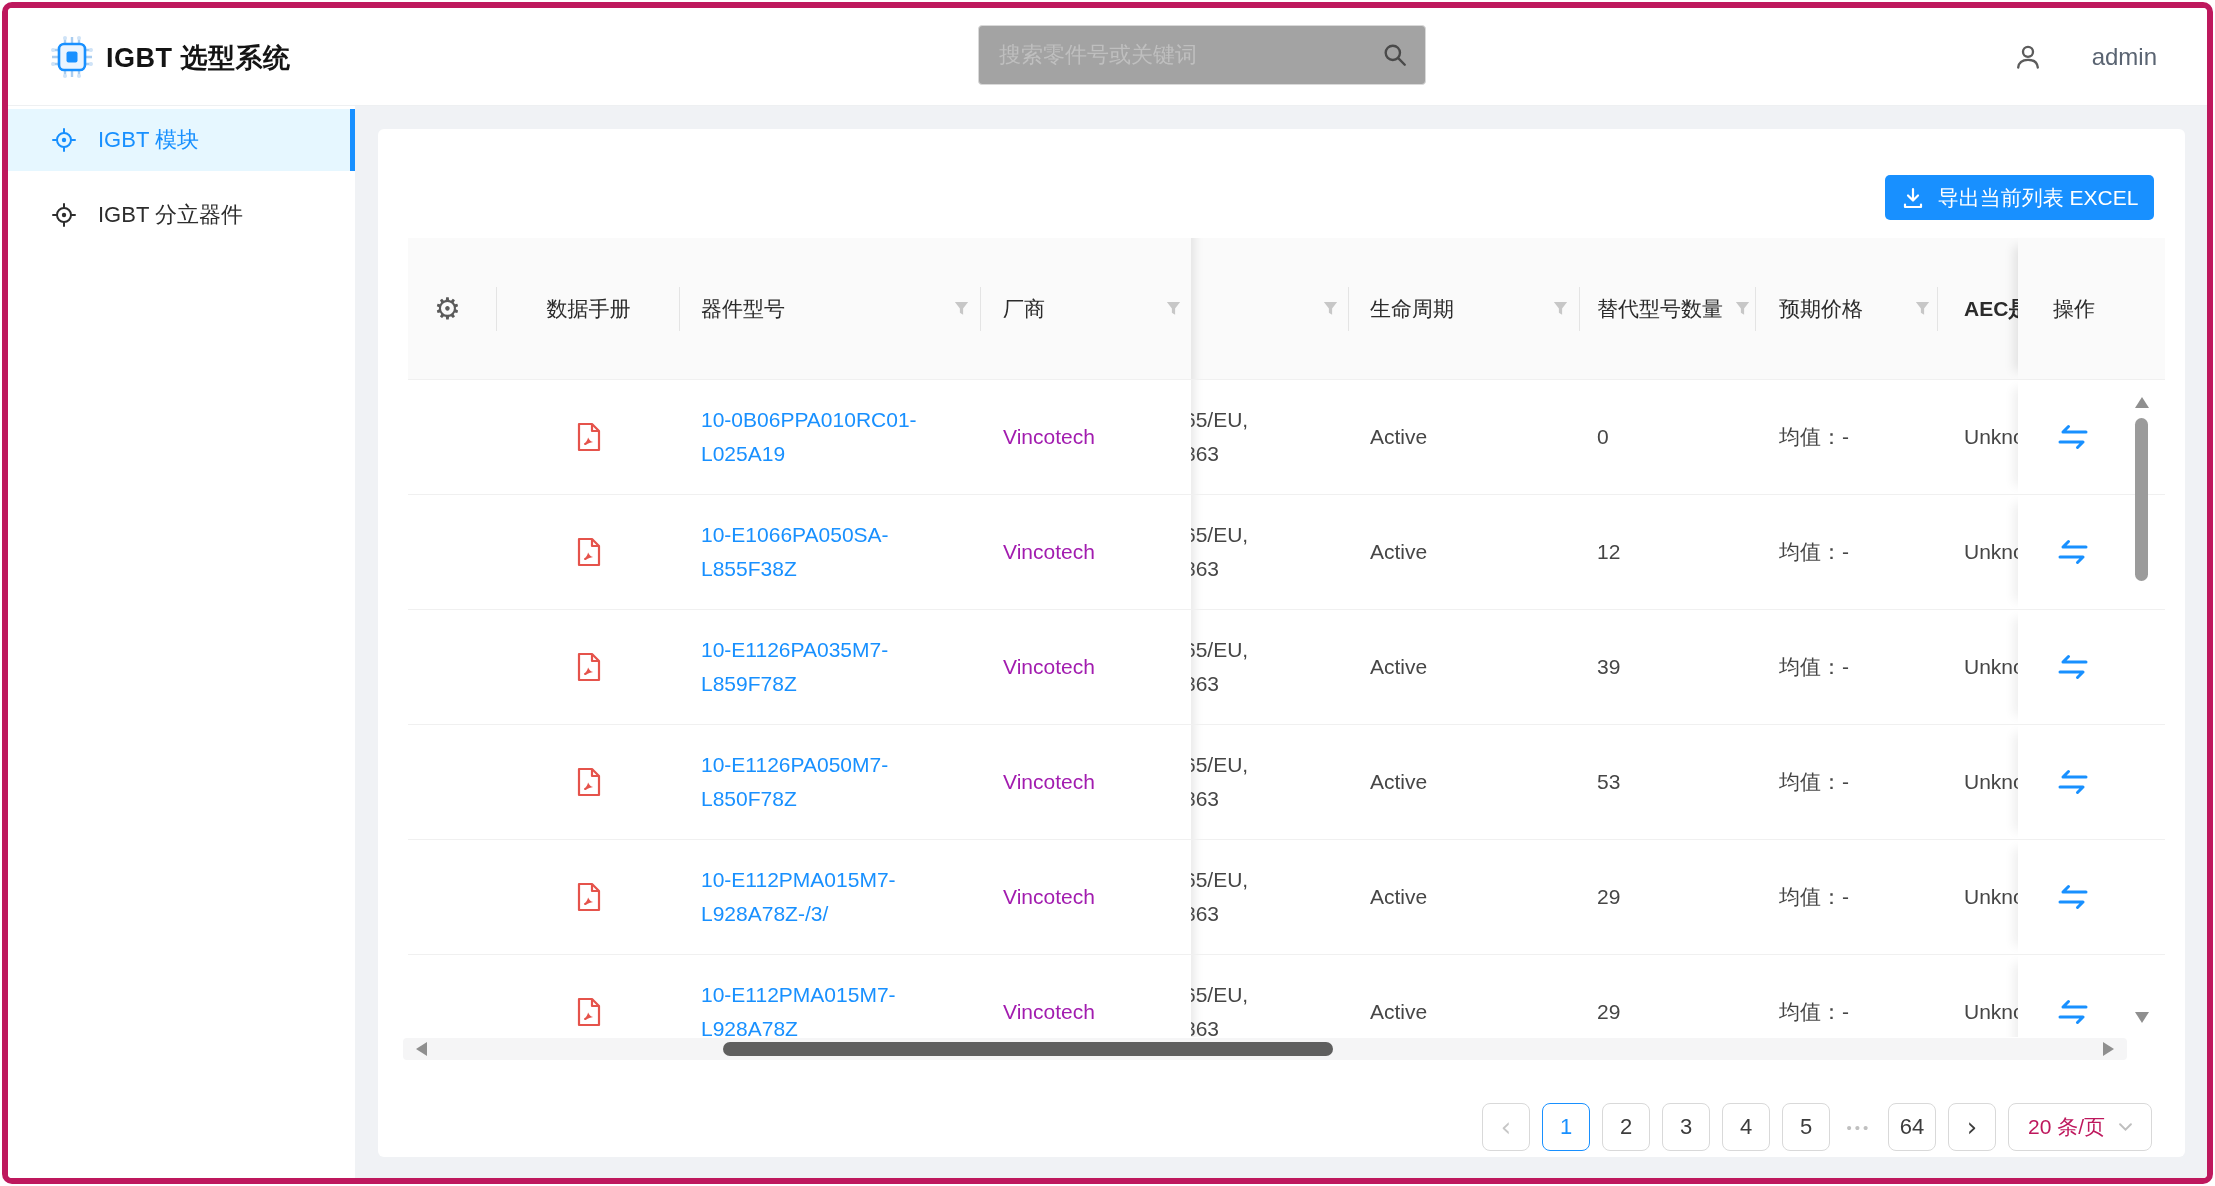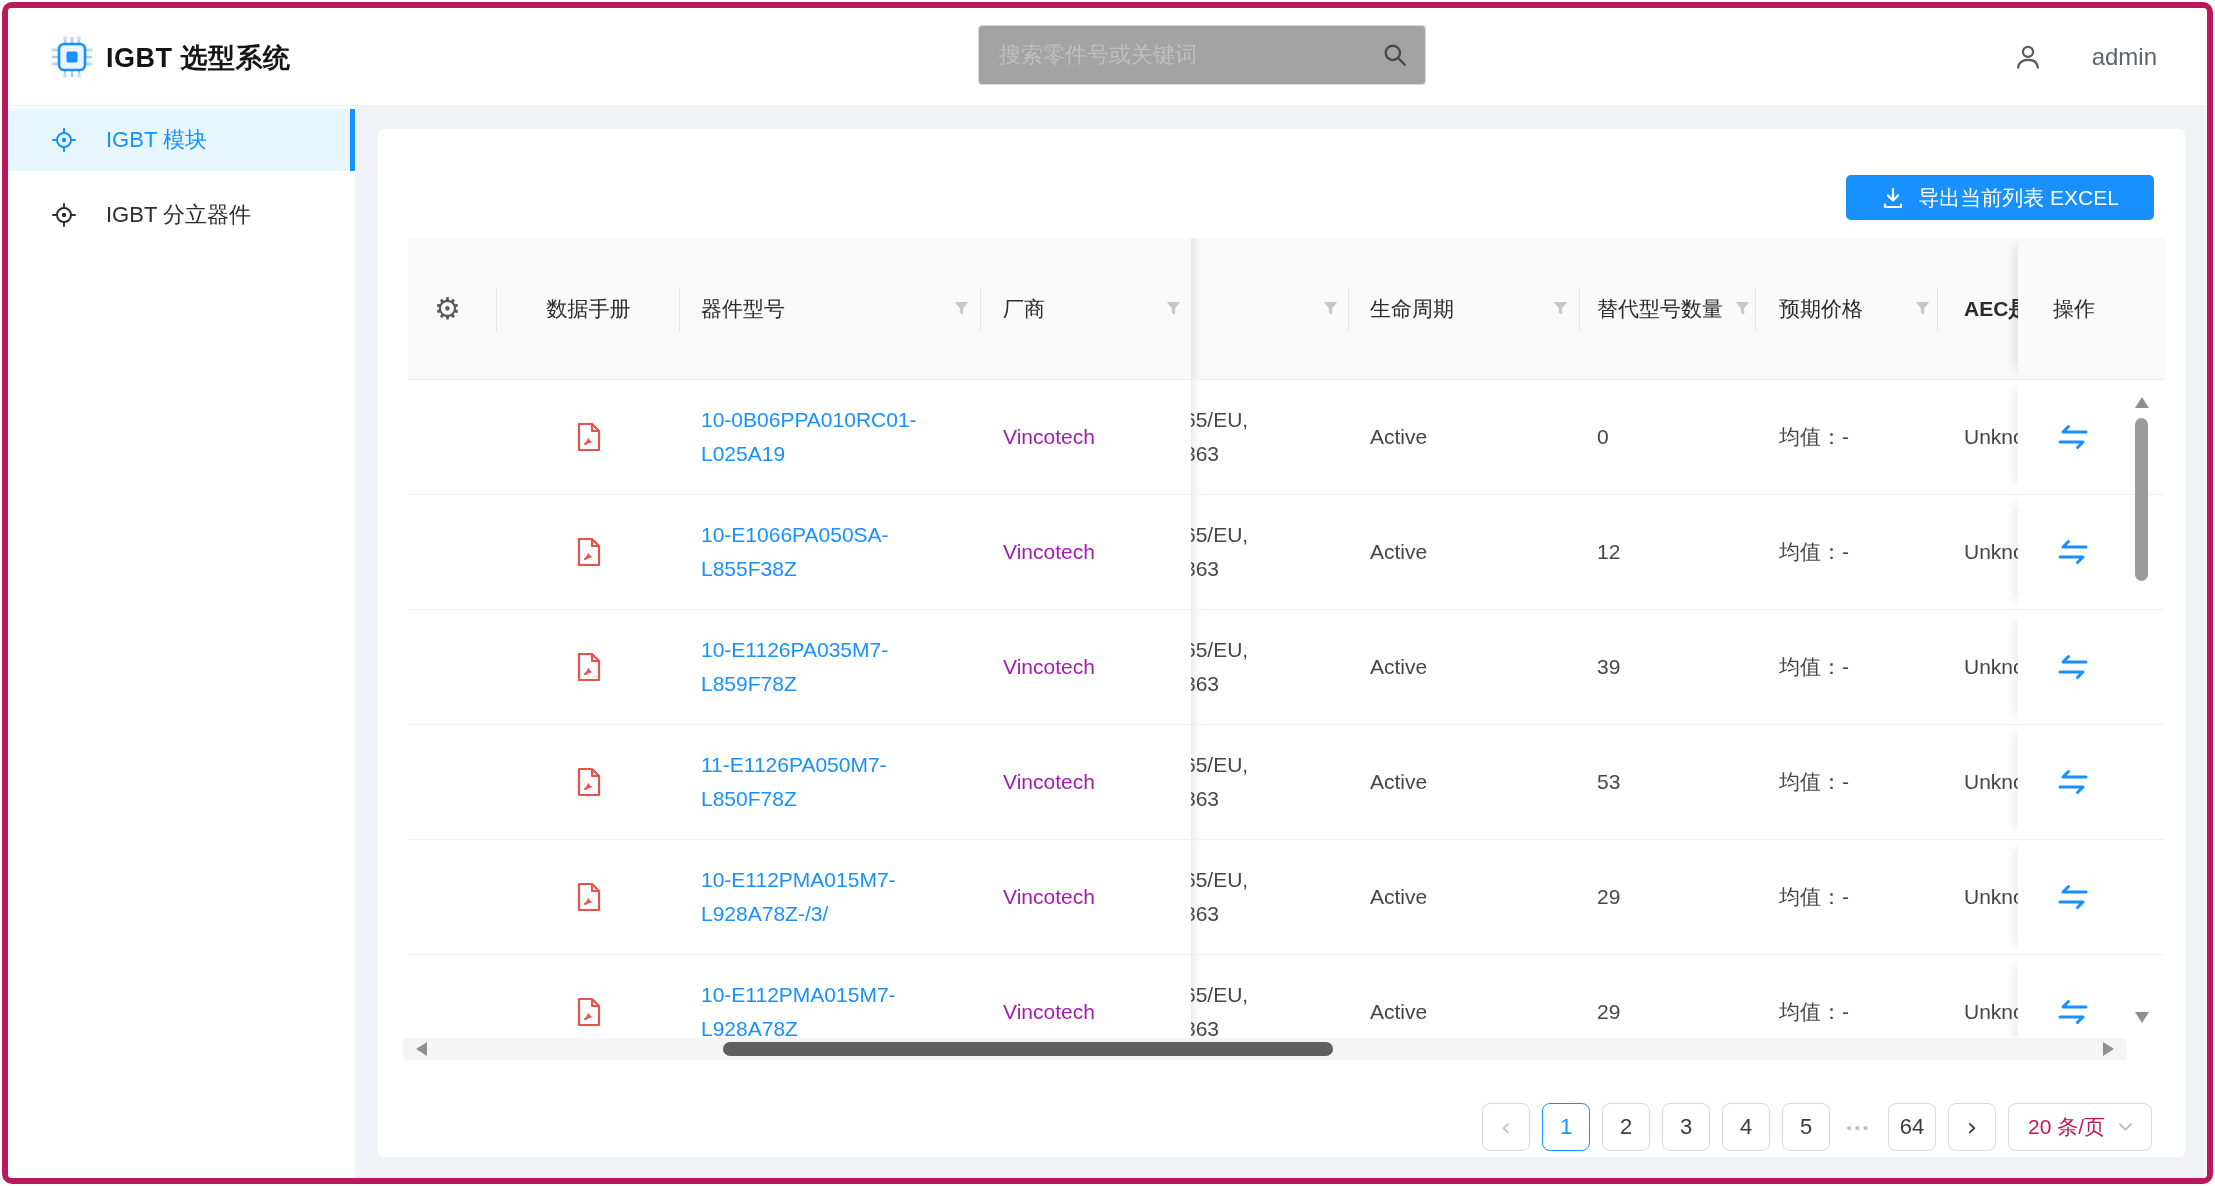--- a/index.html
+++ b/index.html
@@ -18,32 +18,32 @@
   .search-input { flex:1; border:none; outline:none; font-size:22px; color:#333; padding:0 0 0 20px;
     font-family:inherit; background:transparent; }
   .search-input::placeholder { color:#bfbfbf; }
   .search-btn { width:60px; height:100%; border:none; background:transparent; display:flex;
     align-items:center; justify-content:center; cursor:pointer; }
   .user-area { position:absolute; right:50px; top:0; height:98px; display:flex; align-items:center; gap:12px; }
   .user-name { font-size:24px; color:#5a6472;margin-left:38px; }
 
   
   .sidebar { position:absolute; left:0; top:98px; bottom:0; width:347px; background:#fff; z-index:20; }
-  .menu-item { position:relative; height:62px; display:flex; align-items:center; gap:30px;
+  .menu-item { position:relative; height:62px; display:flex; align-items:center; gap:22px;
     padding-left:44px; font-size:22px; color:#2d2d2d; cursor:pointer; }
   .menu-item.first { margin-top:3px; }
   .menu-item + .menu-item { margin-top:13px; }
   .menu-item.active { background:#e6f7ff; color:#1890ff; }
   .menu-item.active::after { content:""; position:absolute; right:0; top:0; bottom:0; width:5px; background:#1890ff; }
 
   
   .main { position:absolute; left:347px; top:98px; right:0; bottom:0; background:#f0f2f5; }
   .card { position:absolute; left:23px; top:23px; right:22px; bottom:21px; background:#fff; border-radius:6px; }
 
-  .export-btn { position:absolute; right:31px; top:46px; width:308px; height:45px; background:#1890ff;
+  .export-btn { position:absolute; right:31px; top:46px; width:269px; height:45px; background:#1890ff;
     border:none; border-radius:5px; color:#fff; font-size:21px; display:flex; align-items:center;
     justify-content:center; gap:13px; cursor:pointer; font-family:inherit; }
 
   
   .table { position:absolute; left:30px; top:109px; right:20px; height:800px; }
   .thead { position:relative; height:142px; background:#fafafa; border-bottom:1px solid #f0f0f0;
     display:flex; align-items:center; font-size:21px; color:#2b2b2b; }
   .tbody { position:relative; height:657px; overflow:hidden; }
   .trow { position:relative; height:115px; display:flex; align-items:center;
     border-bottom:1px solid #f0f0f0; font-size:21px; color:#464646; background:#fff; }
@@ -353,21 +353,21 @@
           </div>
 
           <div class="trow">
             <div class="c c1"></div>
             <div class="c c2">
                 <svg width="26" height="30">
                   <use href="#i-pdf"></use>
                 </svg>
               </div>
             <div class="c c3">
-                <div class="pn"><span>11-E1126PA050M7-</span><span>L850F78Z</span></div>
+                <div class="pn"><span>10-E1126PA050M7-</span><span>L850F78Z</span></div>
               </div>
             <div class="c c4">
                 <a class="vendor-link">Vincotech</a>
               </div>
             <div class="c c5">
                 <div class="clip2">
                   <span class="shift">65/EU,</span>
                   <span class="shift">863</span>
                 </div>
               </div>

